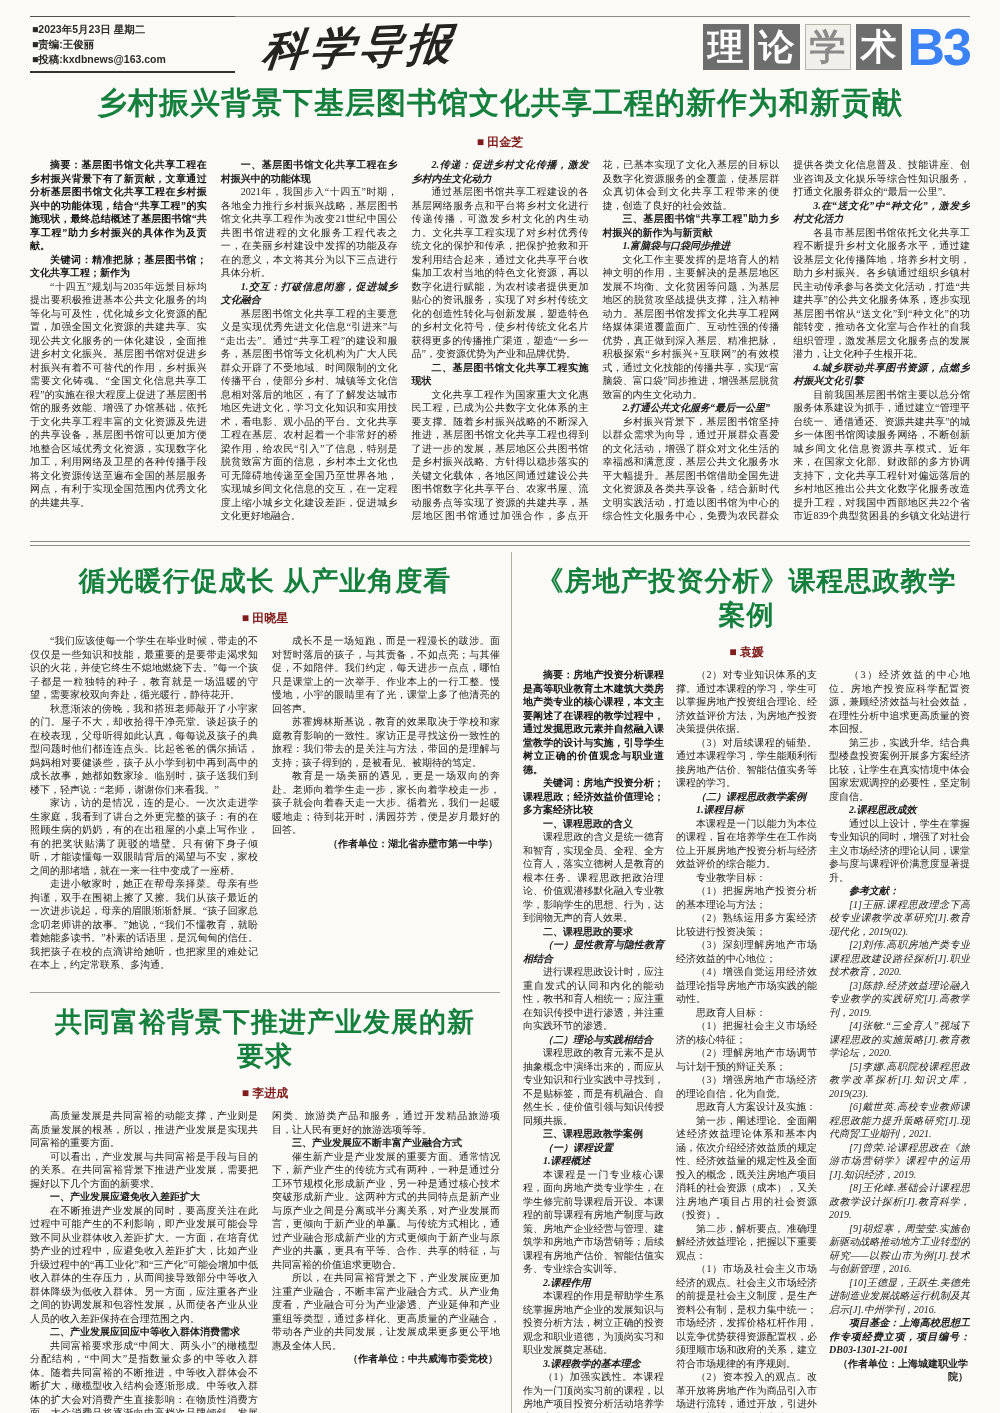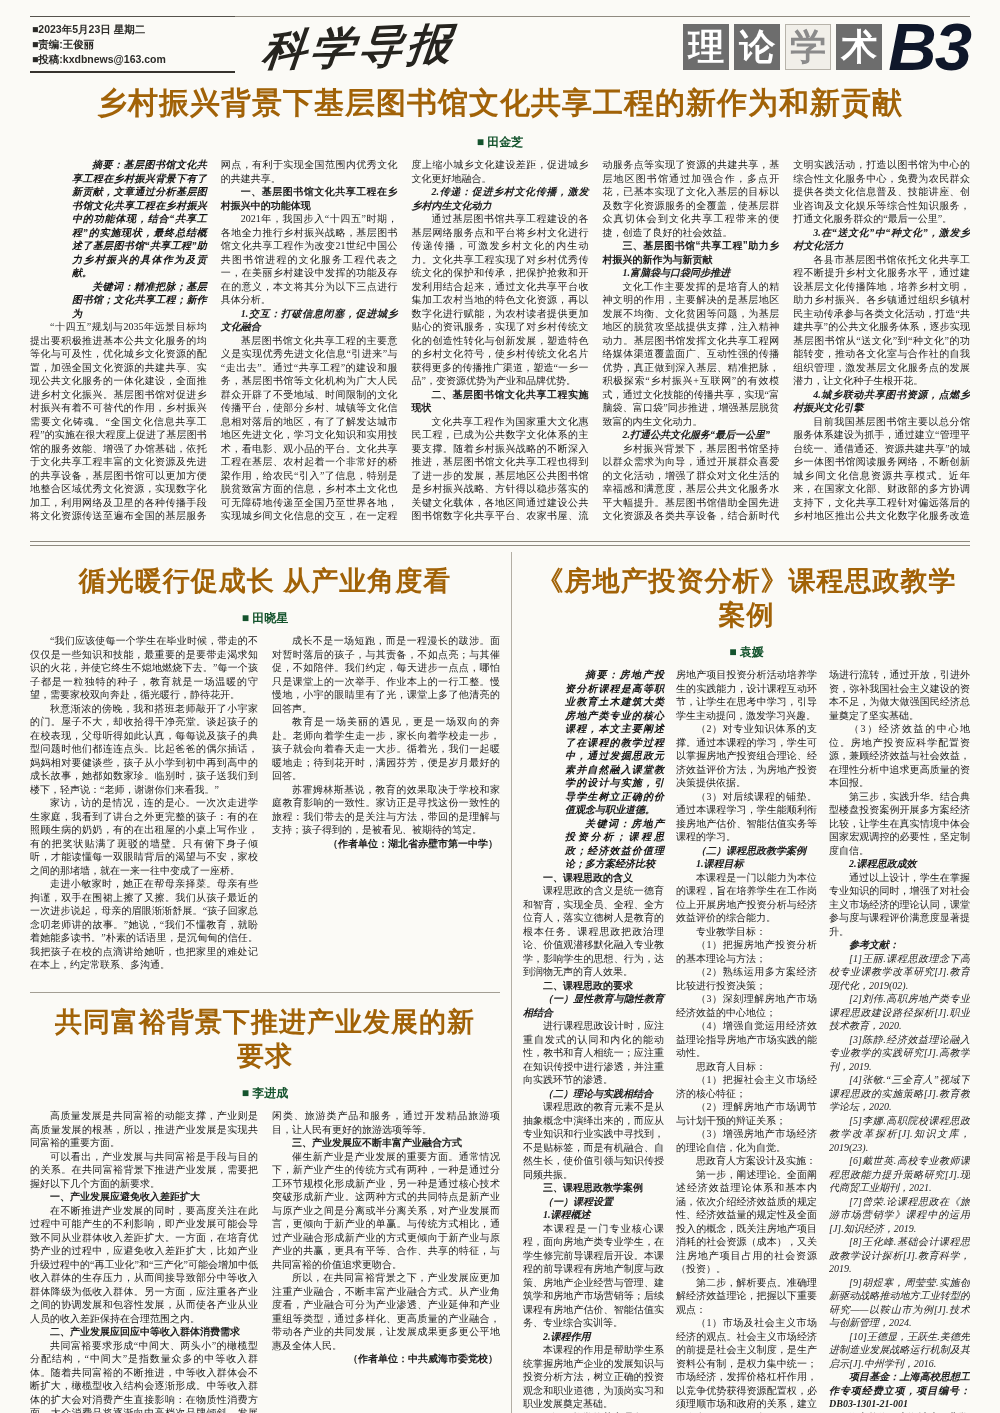--- a/index.html
+++ b/index.html
@@ -26,45 +26,45 @@
   }
   .banner{margin-left:auto; display:flex; align-items:center; padding-top:4px;}
   .sec-box{
     width:46px; height:46px; margin-left:5px; background:#6d6d6d; color:#fff;
     display:flex; align-items:center; justify-content:center;
     font-size:36px; font-weight:bold; font-family:"DejaVu Serif", serif;
   }
   .sec-box.alt{background:#f1efe9; color:#8a8a8a; border:1px solid #b7b3aa; box-sizing:border-box;}
   .page-no{
     margin-left:6px; font-family:"Liberation Sans", sans-serif; font-weight:bold;
-    font-size:67px; line-height:48px; color:#0f172a; letter-spacing:-2px;font-style:italic;
+    font-size:52px; line-height:48px; color:#3b82f6; letter-spacing:-2px;
   }
   
   .headline{
-    text-align:center; font-family:"Liberation Sans", sans-serif; font-weight:bold; color:#a16207;
+    text-align:center; font-family:"Liberation Sans", sans-serif; font-weight:bold; color:#15803d;
     margin:12px; letter-spacing:1px;
   }
   .headline.h-a1{font-size:30px; line-height:38px; margin-top:2px;}
   .headline.h-sub{font-size:27px; line-height:34px;}
   .byline{
     text-align:center; font-family:"Liberation Sans", sans-serif; font-size:12px; font-weight:bold;
-    color:#14532d; margin:4px 0 7px 0;
+    color:#7f1d1d; margin:4px 0 7px 0;
   }
   .body-cols{
     text-align:justify; font-size:10px; line-height:13.5px; color:#222;
     column-fill:auto; overflow:hidden;
   }
   .cols5{column-count:5; column-gap:14px; height:376px;}
   .cols2a{column-count:2; column-gap:14px; height:352px;}
   .cols3t{column-count:3; column-gap:12px; height:792px;}
   .cols2b{column-count:2; column-gap:14px; height:360px;}
   .blk{margin:0; padding:0;}
   .blk.p{text-indent:2em;}
   .blk.li{text-indent:2em;}
-  .blk.abstract{font-weight:bold; font-style:italic; text-indent:2em; color:#161616;margin-left:42px;}
+  .blk.abstract{font-weight:bold; text-indent:2em; color:#161616;}
   .blk.h2{font-weight:bold; font-family:"Liberation Sans", sans-serif; text-indent:2em; font-size:10px;}
   .blk.h3{font-weight:bold; font-style:italic; text-indent:2em;}
   .blk.h4{font-weight:bold; font-style:italic; text-indent:2em;}
   .blk.ref{font-style:italic; text-indent:2em;}
   .blk.fund{font-weight:bold; font-style:italic; text-indent:2em;}
   .blk.attr{font-weight:bold; text-align:right; text-indent:0; padding-right:2px;}
   
   .hrule{height:3px; border-top:1px solid #8e897f; border-bottom:1px solid #8e897f; margin:7px 0 6px 0;}
   .hrule-thin{border-top:1px solid #a39e94; margin:6px 0 6px 0;}
   .row{display:flex; align-items:stretch;}
@@ -128,22 +128,22 @@
 
       <div class="article">
         <h2 class="headline h-sub">循光暖行促成长 从产业角度看</h2>
         <div class="byline">■ 田晓星</div>
         <div class="body-cols cols2a">
             <p class="blk p">“我们应该使每一个学生在毕业时候，带走的不仅仅是一些知识和技能，最重要的是要带走渴求知识的火花，并使它终生不熄地燃烧下去。”每一个孩子都是一粒独特的种子，教育就是一场温暖的守望，需要家校双向奔赴，循光暖行，静待花开。</p>
             <p class="blk p">秋意渐浓的傍晚，我和搭班老师敲开了小宇家的门。屋子不大，却收拾得干净亮堂。谈起孩子的在校表现，父母听得如此认真，每每说及孩子的典型问题时他们都连连点头。比起爸爸的偶尔插话，妈妈相对要健谈些，孩子从小学到初中再到高中的成长故事，她都如数家珍。临别时，孩子送我们到楼下，轻声说：“老师，谢谢你们来看我。”</p>
             <p class="blk p">家访，访的是情况，连的是心。一次次走进学生家庭，我看到了讲台之外更完整的孩子：有的在照顾生病的奶奶，有的在出租屋的小桌上写作业，有的把奖状贴满了斑驳的墙壁。只有俯下身子倾听，才能读懂每一双眼睛背后的渴望与不安，家校之间的那堵墙，就在一来一往中变成了一座桥。</p>
             <p class="blk p">走进小敏家时，她正在帮母亲择菜。母亲有些拘谨，双手在围裙上擦了又擦。我们从孩子最近的一次进步说起，母亲的眉眼渐渐舒展。“孩子回家总念叨老师讲的故事。”她说，“我们不懂教育，就盼着她能多读书。”朴素的话语里，是沉甸甸的信任。我把孩子在校的点滴讲给她听，也把家里的难处记在本上，约定常联系、多沟通。</p>
             <p class="blk p">成长不是一场短跑，而是一程漫长的跋涉。面对暂时落后的孩子，与其责备，不如点亮；与其催促，不如陪伴。我们约定，每天进步一点点，哪怕只是课堂上的一次举手、作业本上的一行工整。慢慢地，小宇的眼睛里有了光，课堂上多了他清亮的回答声。</p>
+            <p class="blk p">苏霍姆林斯基说，教育的效果取决于学校和家庭教育影响的一致性。家访正是寻找这份一致性的旅程：我们带去的是关注与方法，带回的是理解与支持；孩子得到的，是被看见、被期待的笃定。</p>
             <p class="blk p">教育是一场美丽的遇见，更是一场双向的奔赴。老师向着学生走一步，家长向着学校走一步，孩子就会向着春天走一大步。循着光，我们一起暖暖地走；待到花开时，满园芬芳，便是岁月最好的回答。</p>
-            <p class="blk p">苏霍姆林斯基说，教育的效果取决于学校和家庭教育影响的一致性。家访正是寻找这份一致性的旅程：我们带去的是关注与方法，带回的是理解与支持；孩子得到的，是被看见、被期待的笃定。</p>
             <p class="blk attr">（作者单位：湖北省赤壁市第一中学）</p>
           </div>
       </div>
 
       <div class="hrule-thin"></div>
 
       <div class="article">
         <h2 class="headline h-sub">共同富裕背景下推进产业发展的新要求</h2>
         <div class="byline">■ 李进成</div>
         <div class="body-cols cols2b">
@@ -209,21 +209,21 @@
             <p class="blk p">通过以上设计，学生在掌握专业知识的同时，增强了对社会主义市场经济的理论认同，课堂参与度与课程评价满意度显著提升。</p>
             <p class="blk h4">参考文献：</p>
             <p class="blk ref">[1]王丽.课程思政理念下高校专业课教学改革研究[J].教育现代化，2019(02).</p>
             <p class="blk ref">[2]刘伟.高职房地产类专业课程思政建设路径探析[J].职业技术教育，2020.</p>
             <p class="blk ref">[3]陈静.经济效益理论融入专业教学的实践研究[J].高教学刊，2019.</p>
             <p class="blk ref">[4]张敏.“三全育人”视域下课程思政的实施策略[J].教育教学论坛，2020.</p>
             <p class="blk ref">[5]李娜.高职院校课程思政教学改革探析[J].知识文库，2019(23).</p>
             <p class="blk ref">[6]戴世英.高校专业教师课程思政能力提升策略研究[J].现代商贸工业期刊，2021.</p>
             <p class="blk ref">[7]曾荣.论课程思政在《旅游市场营销学》课程中的运用[J].知识经济，2019.</p>
             <p class="blk ref">[8]王化峰.基础会计课程思政教学设计探析[J].教育科学，2019.</p>
-            <p class="blk ref">[9]胡煜寒，周莹莹.实施创新驱动战略推动地方工业转型的研究——以鞍山市为例[J].技术与创新管理，2024.</p>
+            <p class="blk ref">[9]胡煜寒，周莹莹.实施创新驱动战略推动地方工业转型的研究——以鞍山市为例[J].技术与创新管理，2016.</p>
             <p class="blk ref">[10]王德显，王跃生.美德先进制造业发展战略运行机制及其启示[J].中州学刊，2016.</p>
             <p class="blk fund">项目基金：上海高校思想工作专项经费立项，项目编号：DB03-1301-21-001</p>
             <p class="blk attr">（作者单位：上海城建职业学院）</p>
           </div>
       </div>
 
     </div>
   </div>
 
 </div>

